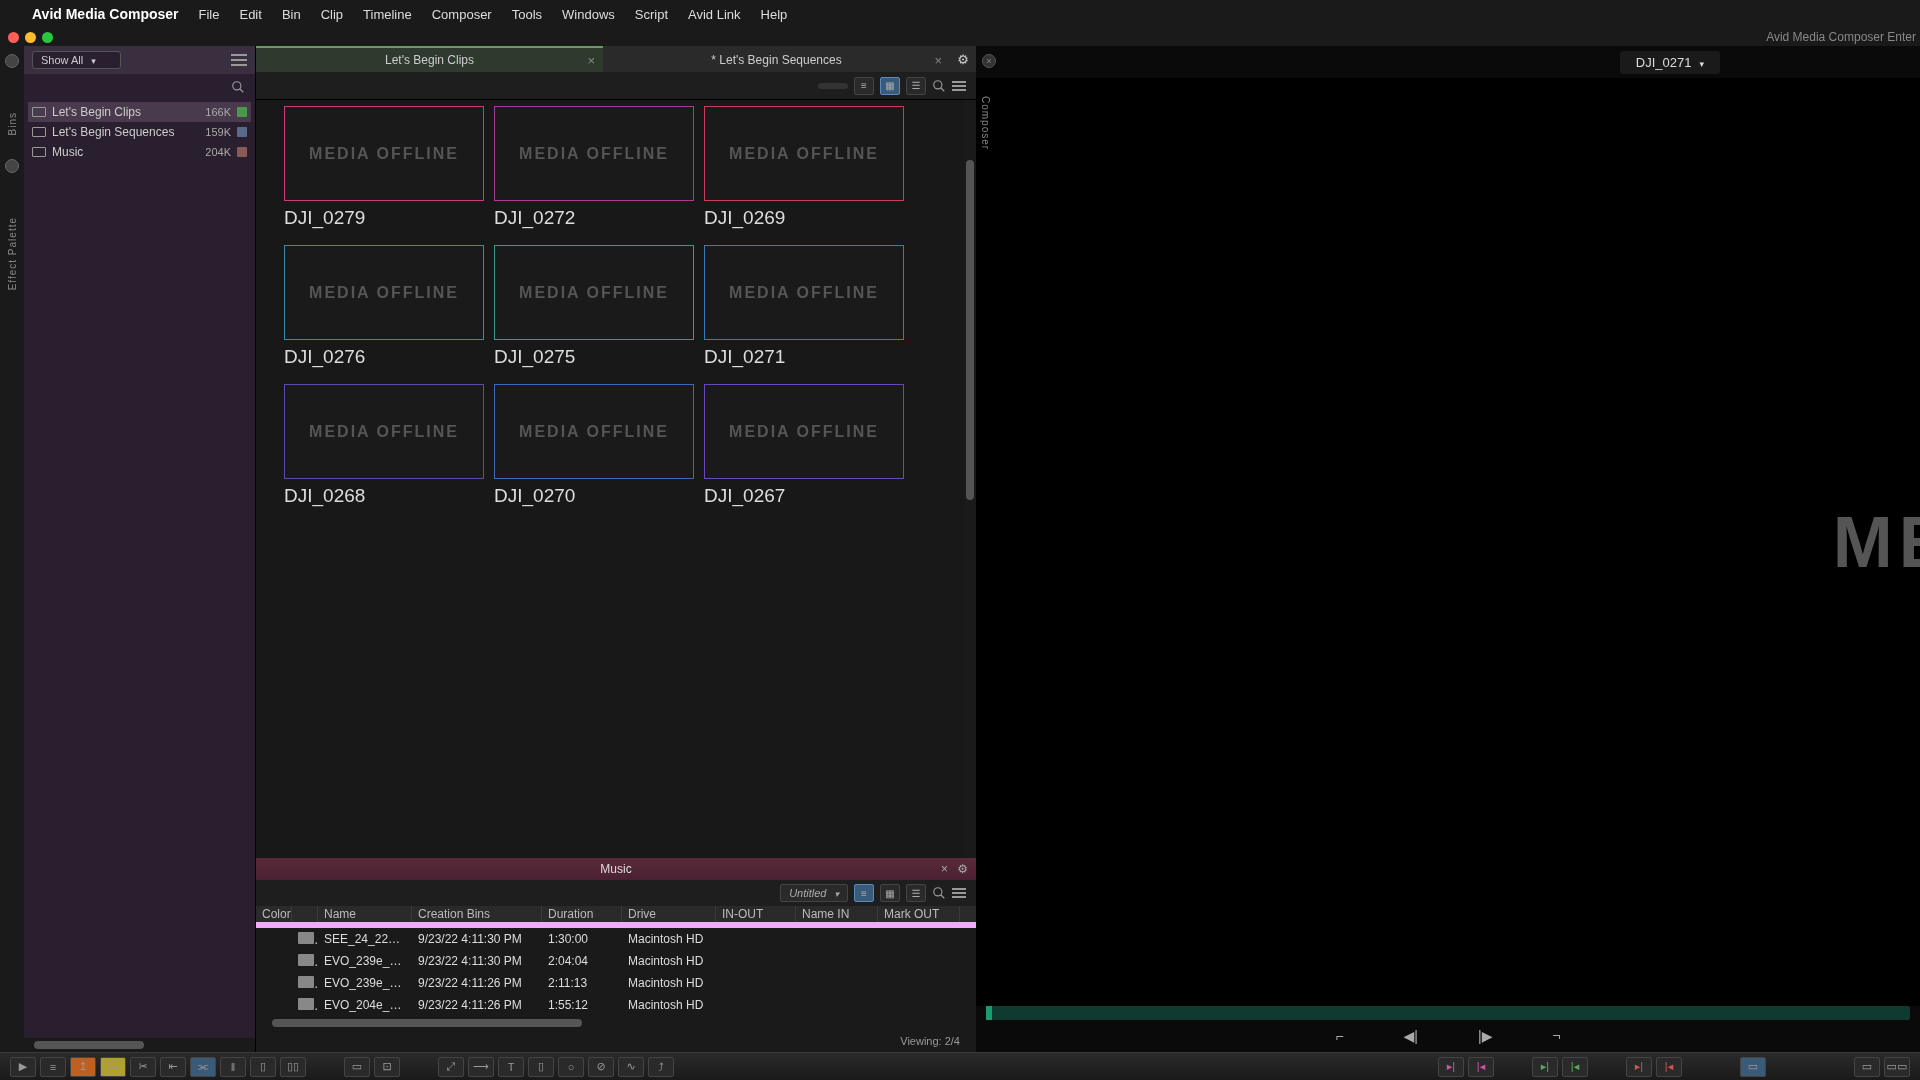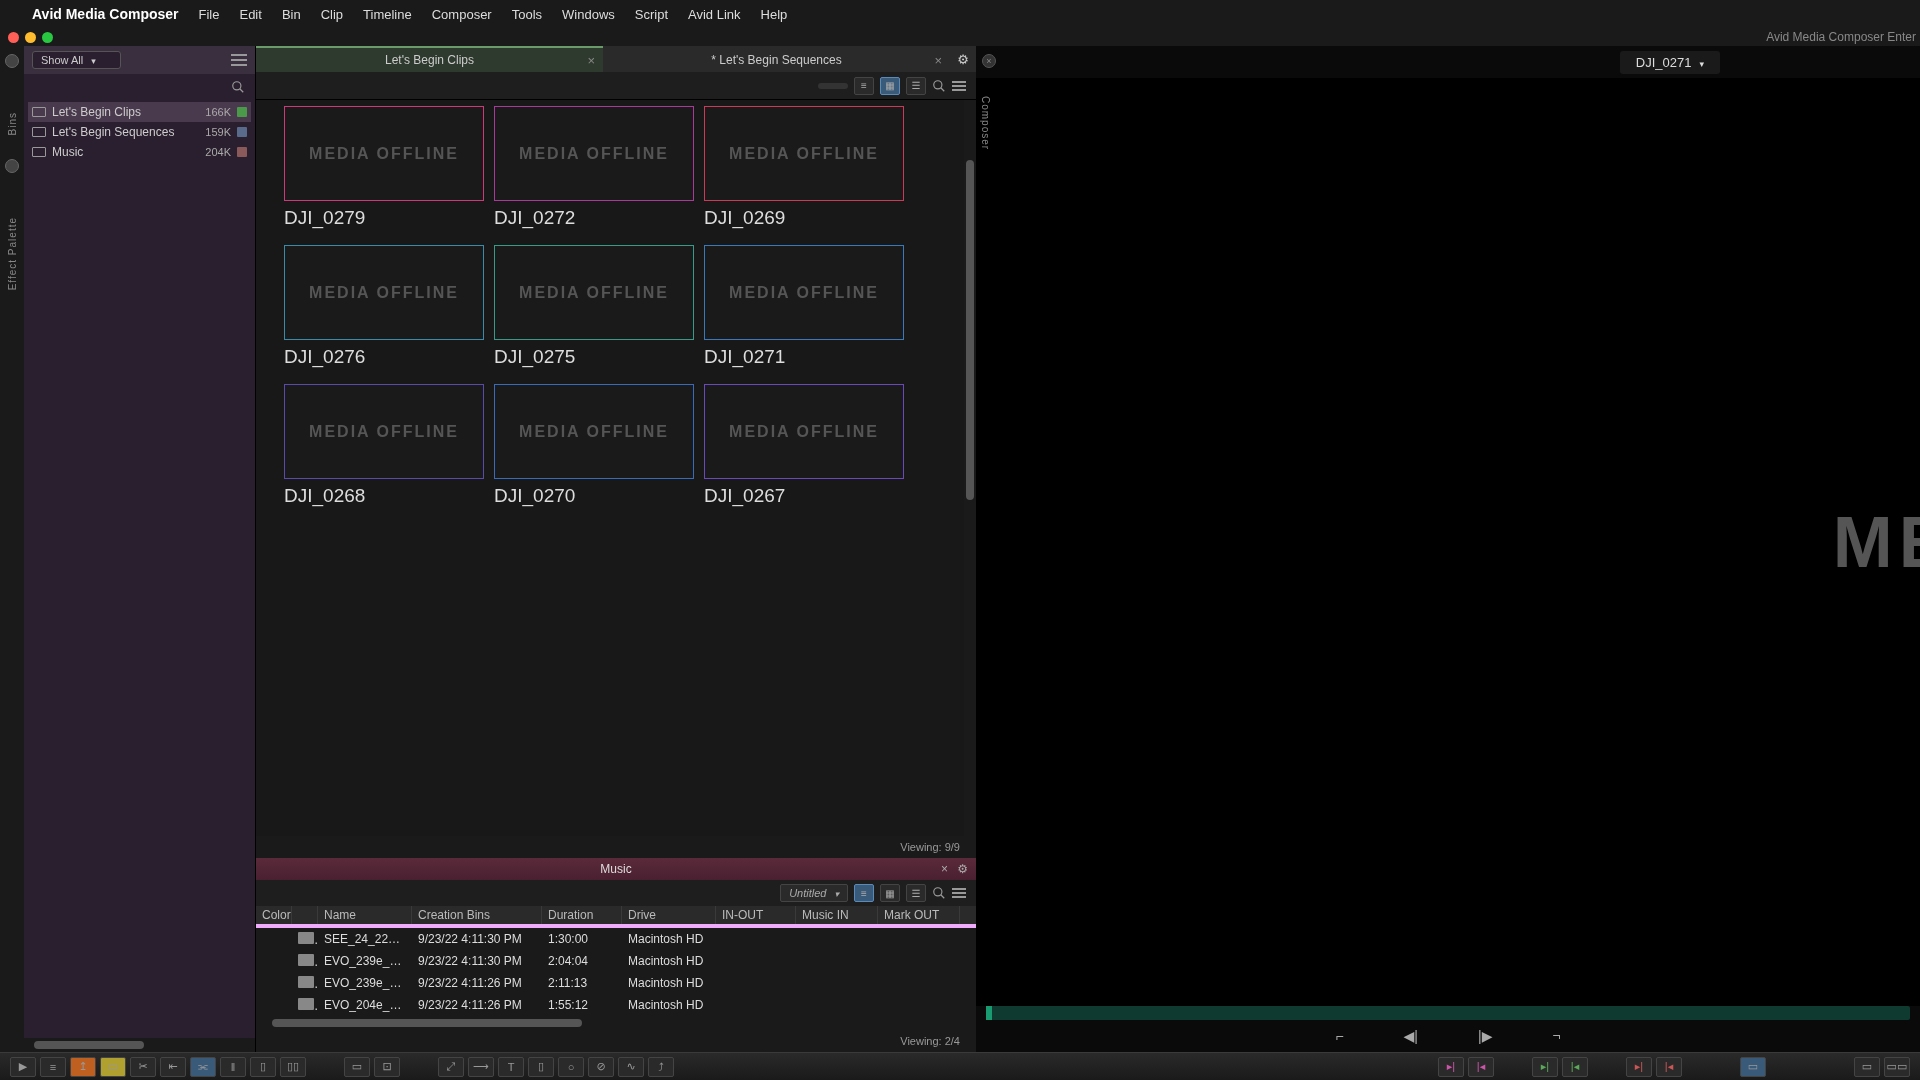--- a/index.html
+++ b/index.html
@@ -71,21 +71,21 @@
 .vscroll-thumb { position: absolute; right: 2px; width: 8px; background: #555; border-radius: 4px; top: 60px; height: 340px; }
 
 
 .music-bin { background: #1a1a1a; }
 .music-header { height: 22px; background: linear-gradient(#5a2a3a, #4a2030); display: flex; align-items: center; justify-content: center; font-size: 12px; color: #ddd; position: relative; }
 .music-header .close-x { position: absolute; right: 28px; color: #aaa; }
 .music-header .gear { position: absolute; right: 8px; color: #aaa; }
 .music-toolbar { height: 26px; background: #1e1e1e; display: flex; align-items: center; justify-content: flex-end; gap: 6px; padding: 0 10px; }
 .untitled-dd { background: #2a2a2a; border: 1px solid #444; padding: 2px 8px; font-size: 11px; font-style: italic; color: #aaa; border-radius: 2px; }
 .music-table { font-size: 12px; }
-.music-thead { display: flex; height: 22px; align-items: center; background: #2a2a2a; color: #bbb; border-bottom: 4px solid #f0abfc; }
+.music-thead { display: flex; height: 22px; align-items: center; background: #2a2a2a; color: #bbb; border-bottom: 6px solid #f0abfc; }
 .music-thead > div { padding: 0 6px; border-right: 1px solid #3a3a3a; height: 100%; display: flex; align-items: center; }
 .music-row { display: flex; height: 22px; align-items: center; color: #ddd; }
 .music-row > div { padding: 0 6px; white-space: nowrap; overflow: hidden; text-overflow: ellipsis; }
 .col-color { width: 36px; }
 .col-icon { width: 26px; }
 .col-name { width: 94px; }
 .col-date { width: 130px; }
 .col-dur { width: 80px; }
 .col-drive { width: 94px; }
 .col-inout { width: 80px; }
@@ -277,21 +277,20 @@
             <div class="clip-thumb" style="border-color: rgb(106, 74, 186);">
               <span class="offline-text">MEDIA OFFLINE</span>
             </div>
             <div class="clip-label">DJI_0267</div>
           </div>
         </div>
       <div class="vscroll">
           <div class="vscroll-thumb"></div>
         </div>
     </div>
-    <div class="viewing-bar">Viewing: 9/9</div>
 
     <div class="music-bin">
       <div class="music-header">
         <span>Music</span>
         <span class="close-x">×</span>
         <span class="gear">⚙</span>
       </div>
       <div class="music-toolbar">
         <span class="untitled-dd dropdown-caret">Untitled</span>
         <span class="view-btn active">≡</span>
@@ -309,21 +308,21 @@
       </div>
       <div class="music-table">
         <div class="music-thead">
           <div class="col-color">Color</div>
           <div class="col-icon"></div>
           <div class="col-name">Name</div>
           <div class="col-date">Creation Bins</div>
           <div class="col-dur">Duration</div>
           <div class="col-drive">Drive</div>
           <div class="col-inout">IN-OUT</div>
-          <div class="col-markin">Music IN</div>
+          <div class="col-markin">Name IN</div>
           <div class="col-markout">Mark OUT</div>
         </div>
         <div id="music-rows">
             <div class="music-row">
               <div class="col-color"></div>
               <div class="col-icon"><span class="audio-icon"></span></div>
               <div class="col-name">SEE_24_22_Resis...</div>
               <div class="col-date">9/23/22 4:11:30 PM</div>
               <div class="col-dur">1:30:00</div>
               <div class="col-drive">Macintosh HD</div>

